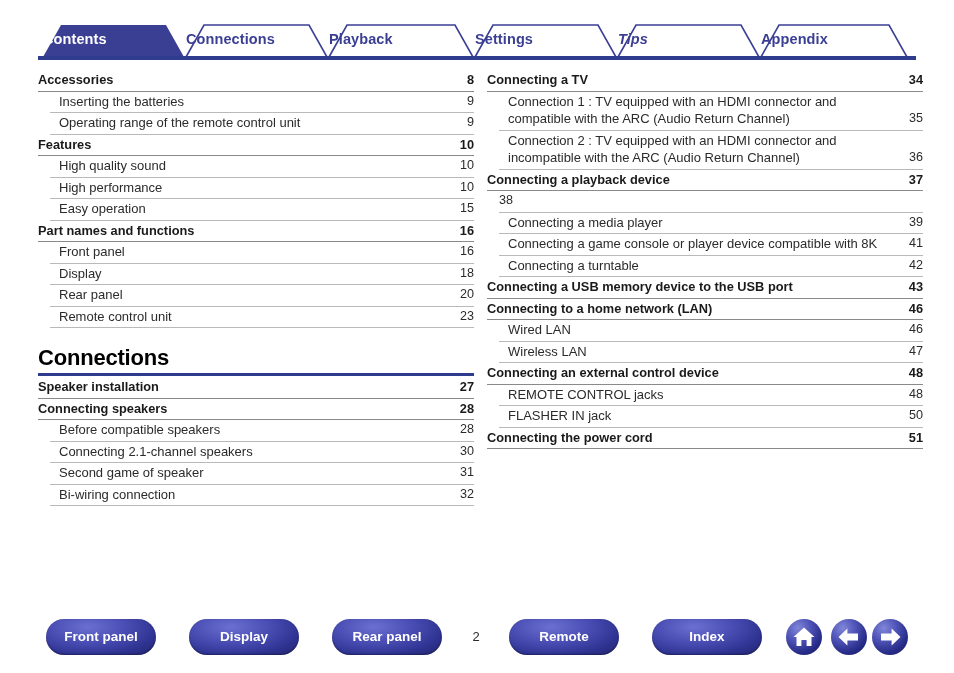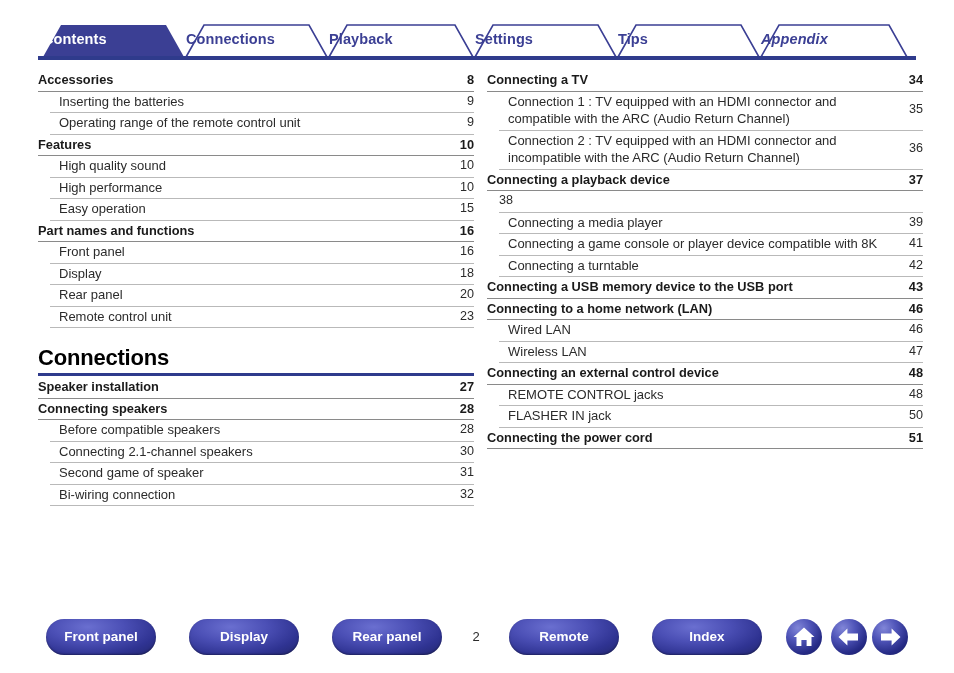--- a/index.html
+++ b/index.html
@@ -45,21 +45,21 @@
     width: 436px;
   }
   .col-left  { left: 38px; }
   .col-right { left: 487px; }
 
   .toc-block { width: 100%; }
 
   
   .row {
     display: flex;
-    align-items: center;
+    align-items: flex-end;
     justify-content: space-between;
     box-sizing: border-box;
   }
   .row .title {
     font-size: 13px;
     line-height: 17.5px;
     padding-right: 10px;
   }
   .row .page {
     font-size: 12.6px;
@@ -173,22 +173,22 @@
 
     <path d="M43,35 L61,3 L166,3 L184,35 Z" fill="#3b3f94"></path>
 
     <rect x="38" y="34" width="878" height="4" fill="#2f3b8c"></rect>
   </svg>
 
   <div class="tab-label active" style="left:43px; width:141px;">Contents</div>
   <div class="tab-label" style="left:186px; width:141px;">Connections</div>
   <div class="tab-label" style="left:329px; width:144px;">Playback</div>
   <div class="tab-label" style="left:475px; width:141px;">Settings</div>
-  <div class="tab-label" style="left:618px; width:141px;">Tips</div>
-  <div class="tab-label" style="left:761px; width:146px;font-style:italic;">Appendix</div>
+  <div class="tab-label" style="left:618px; width:141px;font-style:italic;">Tips</div>
+  <div class="tab-label" style="left:761px; width:146px;">Appendix</div>
 </div>
 
 <div class="col col-left">
   <div class="toc-block" id="left-top">
       <div class="row lvl1">
         <div class="title">Accessories</div>
         <div class="page">8</div>
       </div>
       <div class="row lvl2">
         <div class="title">Inserting the batteries</div>

